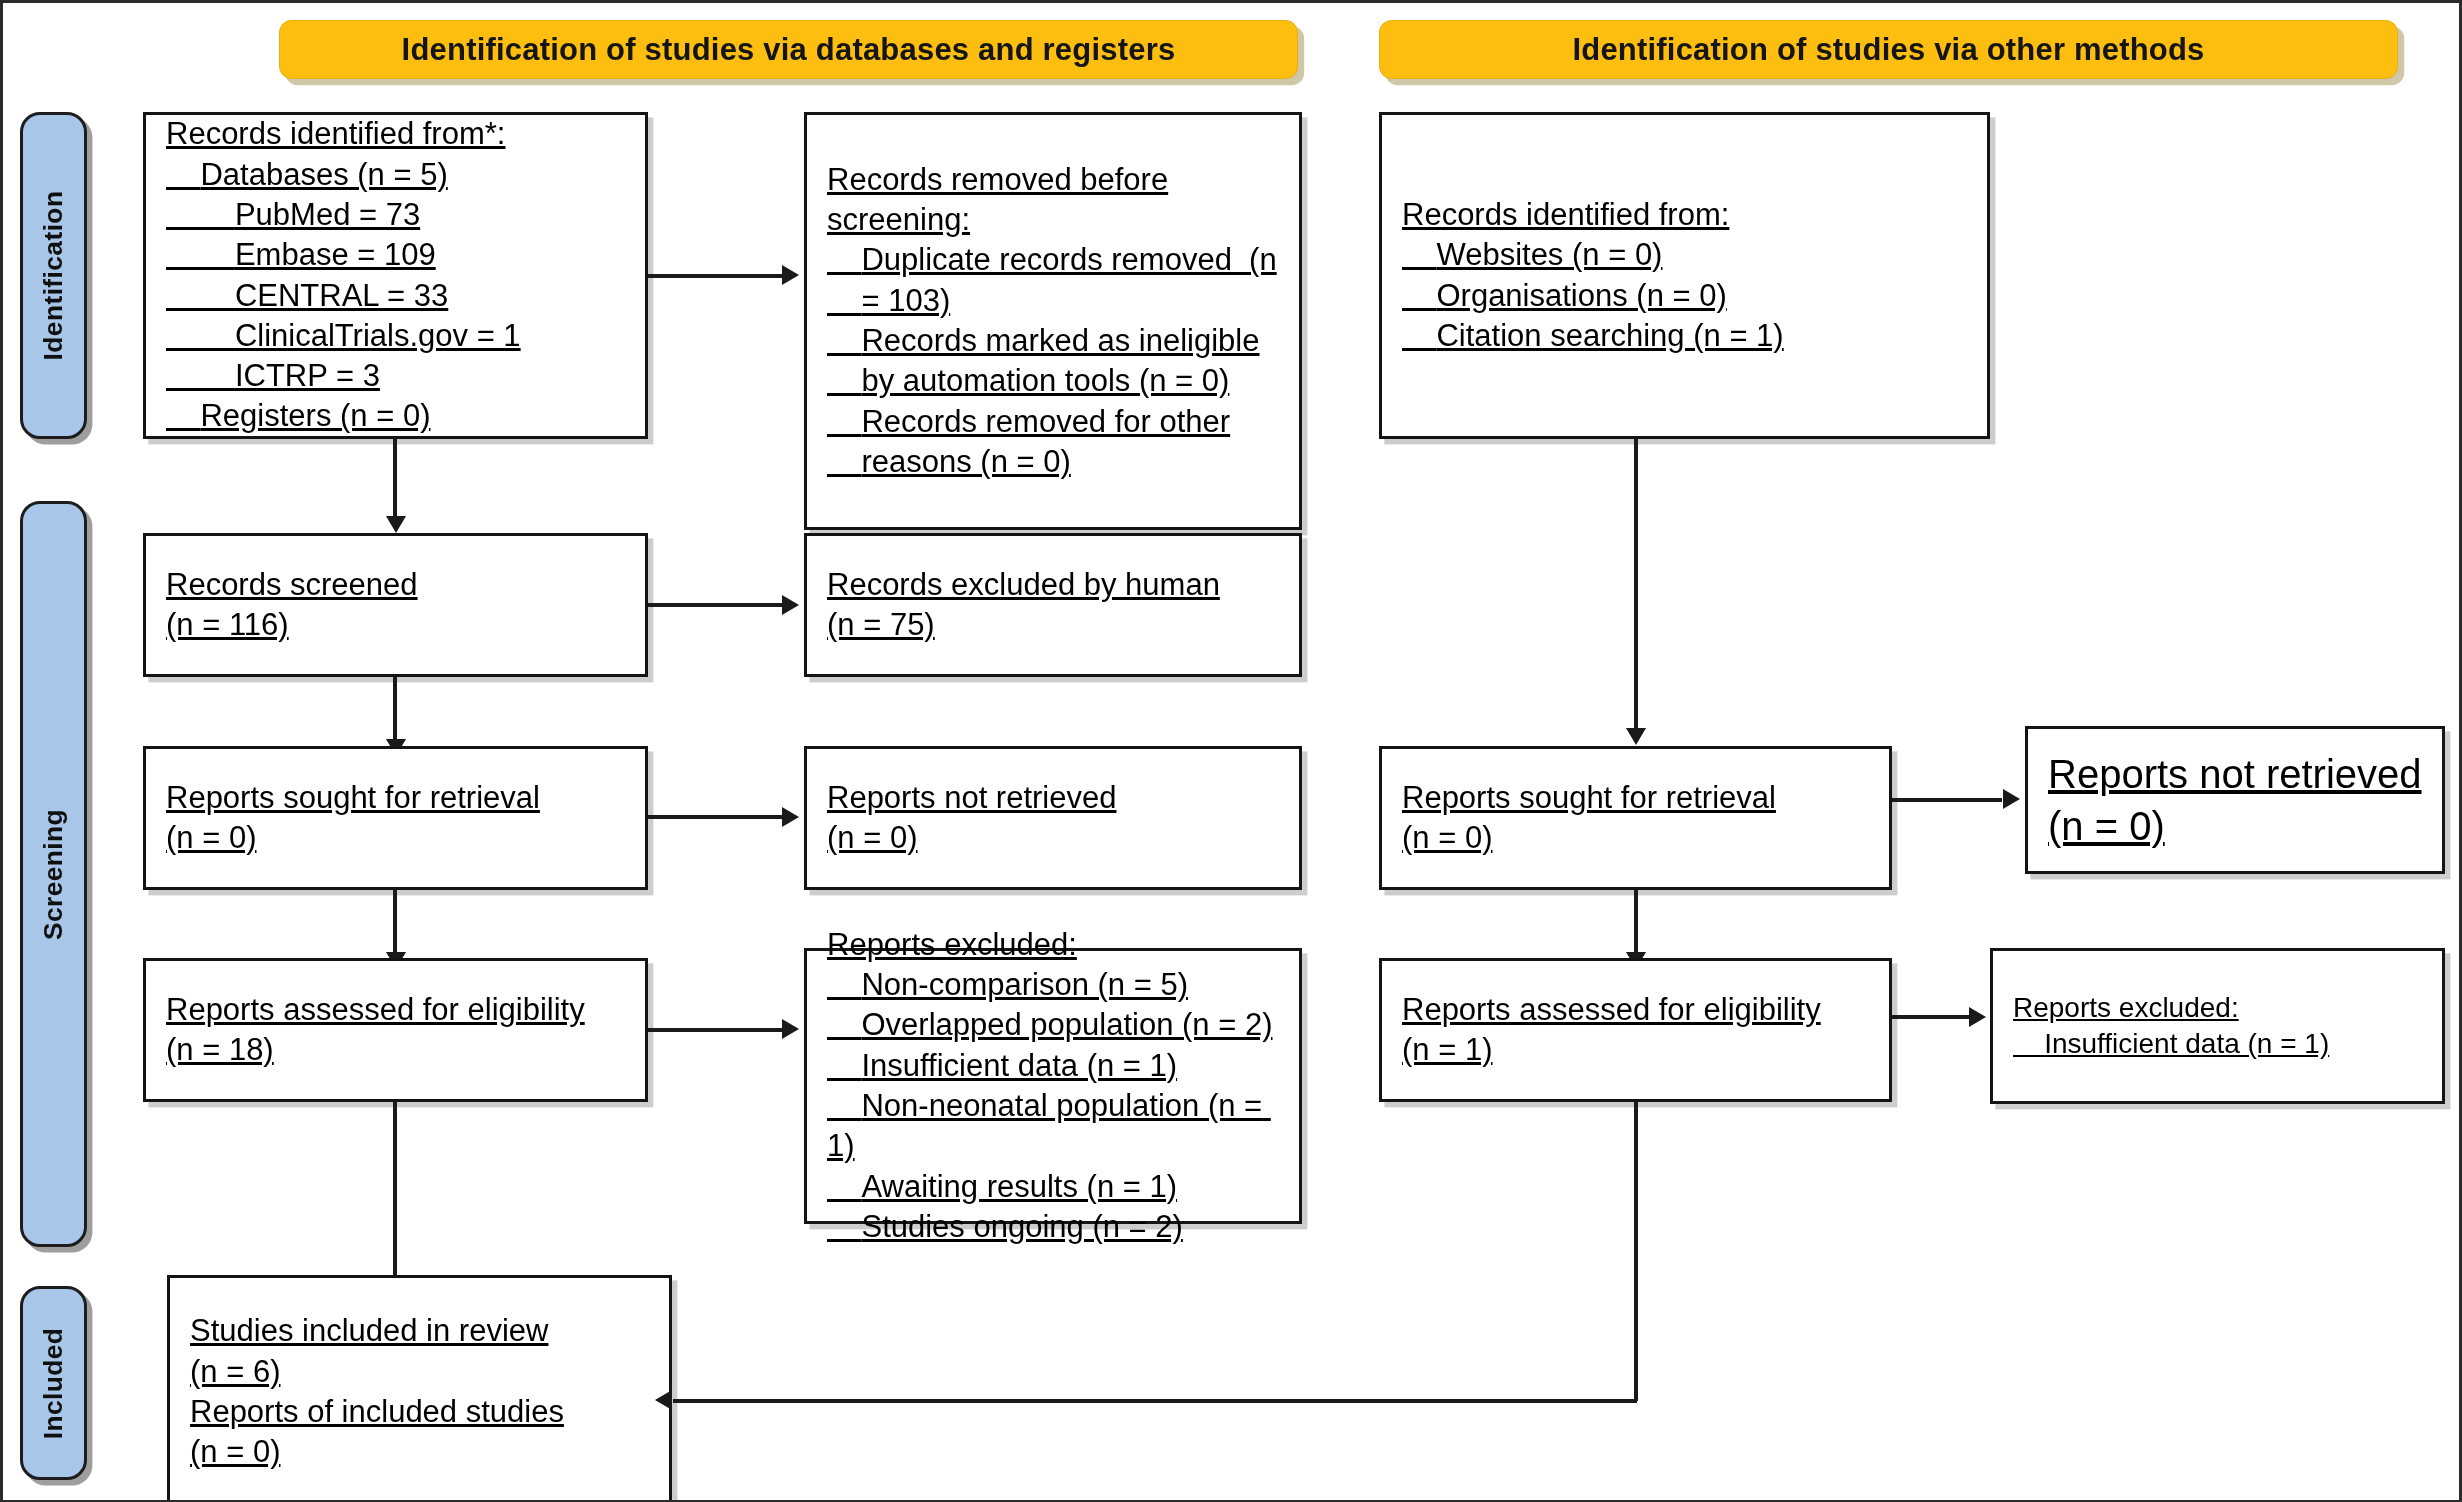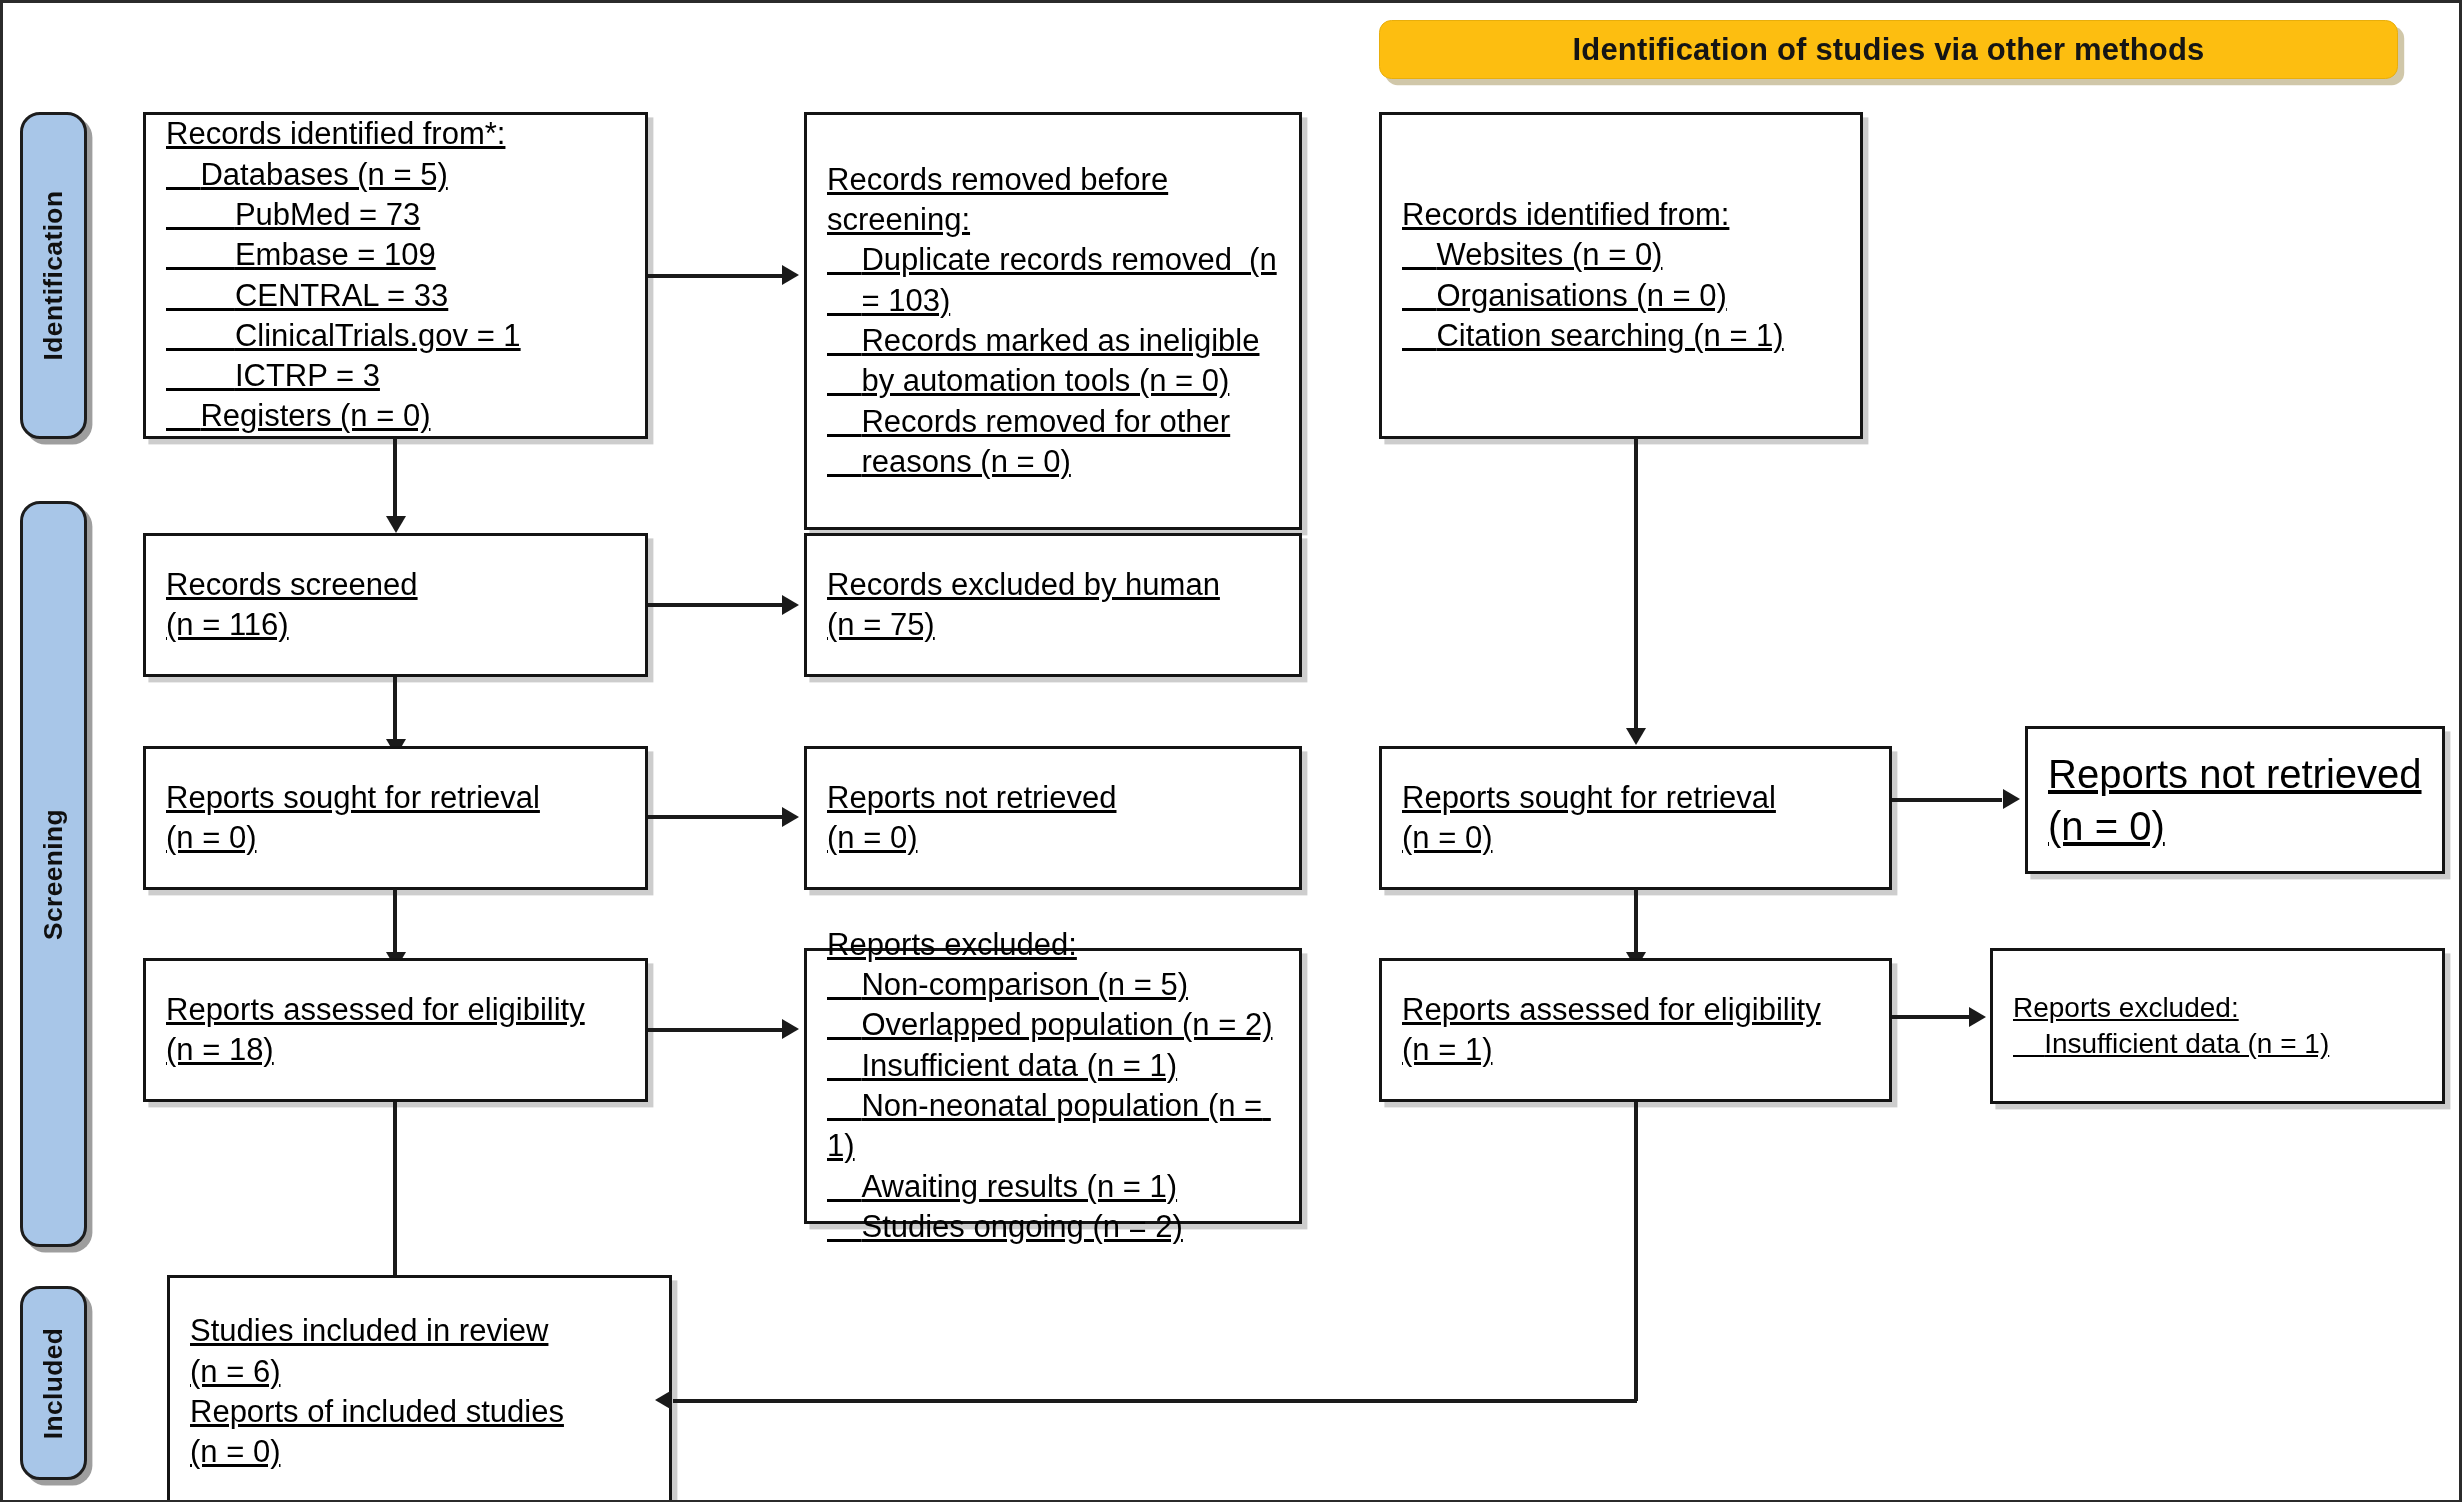--- a/index.html
+++ b/index.html
@@ -101,20 +101,21 @@
     border-top: 10px solid transparent;
     border-bottom: 10px solid transparent;
     border-right: 17px solid #1a1a1a;
   }
 </style>
 </head>
 <body>
 
 <div id="prisma-canvas">
 
+  <div class="abs stage-header" style="left:276px; top:17px; width:1019px; height:59px; font-size:31px;">Identification of studies via databases and registers</div>
 
   <div class="abs stage-header" style="left:1376px; top:17px; width:1019px; height:59px; font-size:31px;">Identification of studies via other methods</div>
 
   <div class="abs phase-label" style="left:17px; top:109px; width:67px; height:327px;">
     <span style="font-size:26.4px;">Identification</span>
   </div>
 
   <div class="abs phase-label" style="left:17px; top:498px; width:67px; height:746px;">
     <span style="font-size:26.4px;">Screening</span>
   </div>
@@ -204,21 +205,21 @@
   <div class="abs conn-v" style="left:390px; top:1099px; height:198px;"></div>
   <div class="abs arrow-down" style="left:383px; top:1284px;"></div>
 
   <div class="abs flow-box" style="left:140px; top:1272px; width:505px; height:234px;margin-left:24px;">
     <div class="box-text">Studies included in review
 (n = 6)
 Reports of included studies
 (n = 0)</div>
   </div>
 
-  <div class="abs flow-box" style="left:1376px; top:109px; width:484px; height:327px;">
+  <div class="abs flow-box" style="left:1376px; top:109px; width:611px; height:327px;">
     <div class="box-text">Records identified from:
     Websites (n = 0)
     Organisations (n = 0)
     Citation searching (n = 1)</div>
   </div>
 
   <div class="abs conn-v" style="left:1631px; top:435px; height:299px;"></div>
   <div class="abs arrow-down" style="left:1623px; top:725px;"></div>
 
   <div class="abs flow-box" style="left:1376px; top:743px; width:513px; height:144px;">

